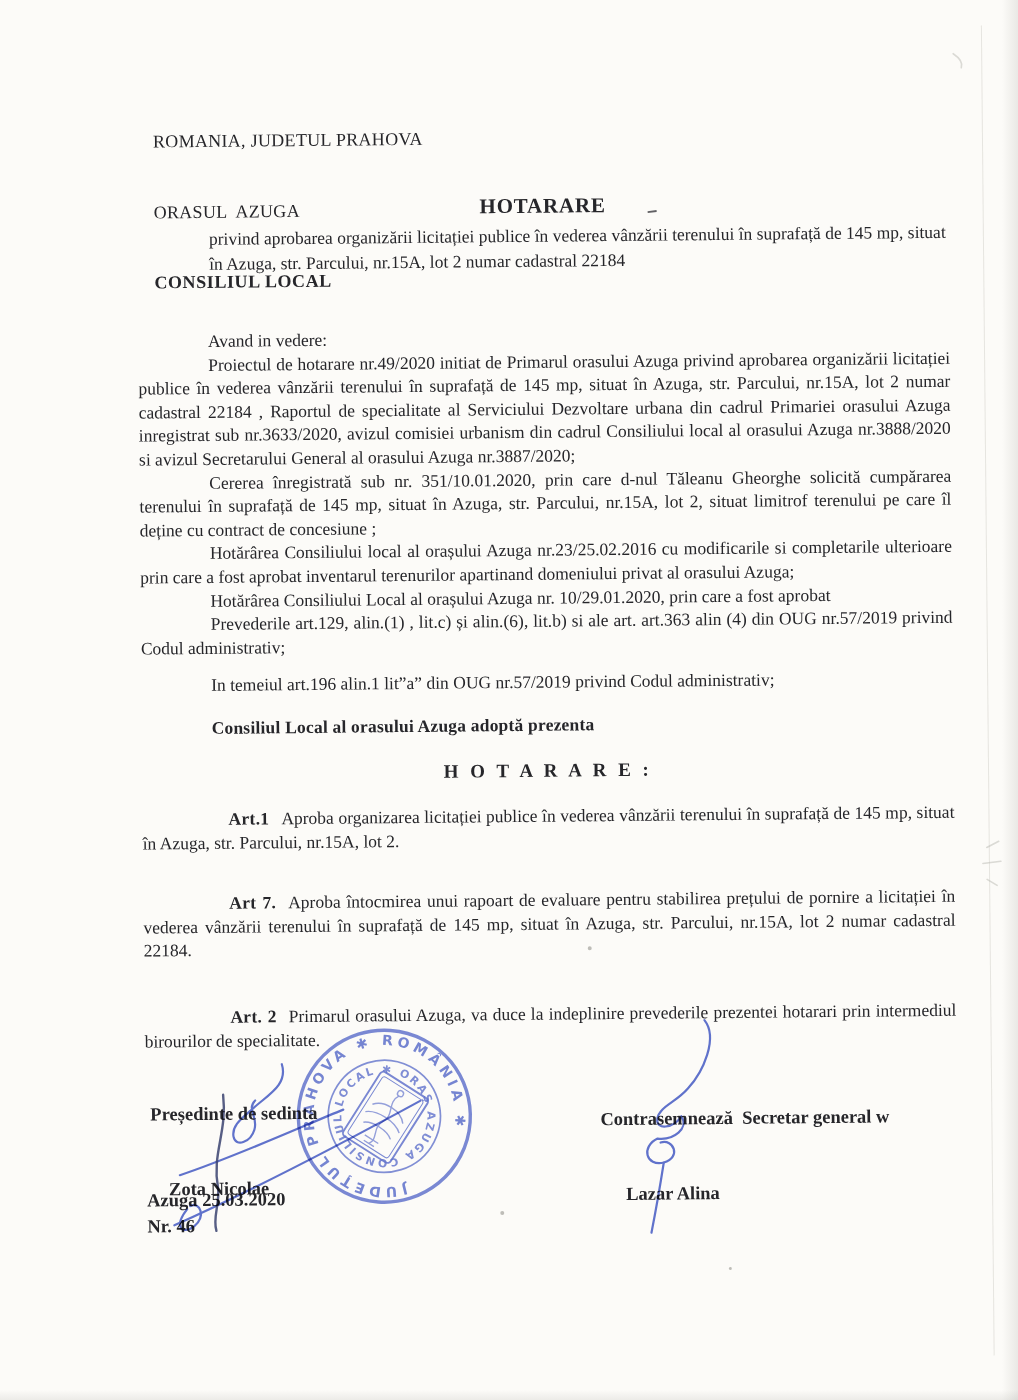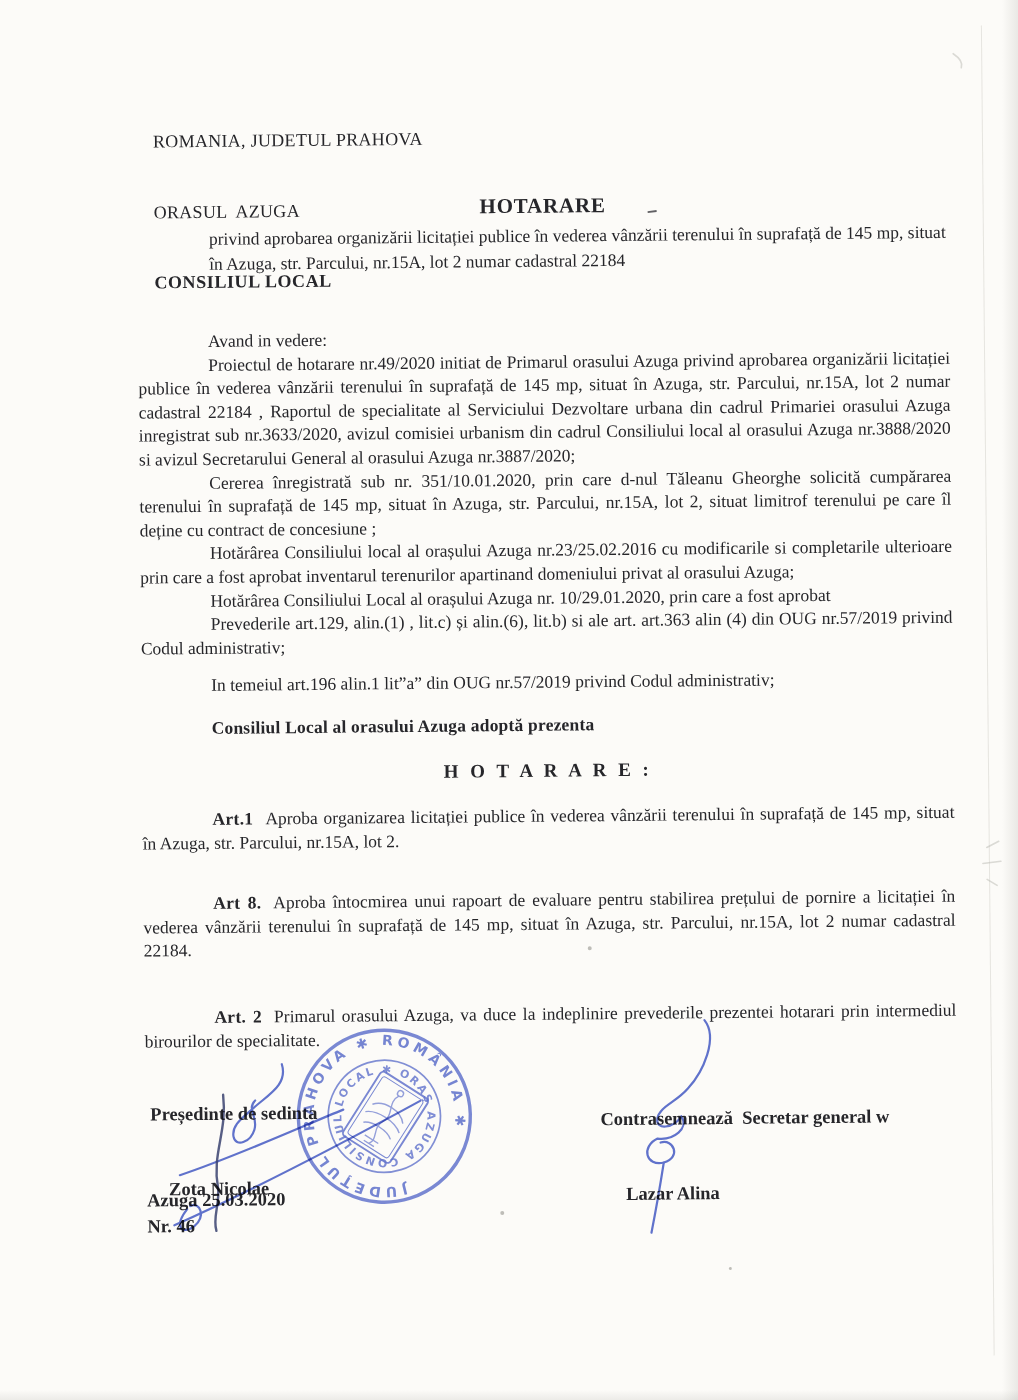--- a/index.html
+++ b/index.html
@@ -25,21 +25,21 @@
   .title-block { position:absolute; left:140px; top:194px; width:812px; }
   .title-heading { text-align:center; font-weight:bold; font-size:21px; letter-spacing:.8px; margin:0 0 5px 0; }
   .title-sub { margin:0 0 0 72px; width:742px; font-size:17.5px; line-height:25px; }
 
   .body { position:absolute; left:140px; top:327px; width:812px; font-size:17.5px; line-height:23.6px; text-align:justify; }
   .body p { margin:0; text-indent:70px; }
   .body .intro { text-align:left; }
   .body .in-temeiul { margin-top:14px; }
   .body .adoption { margin-top:19px; font-weight:bold; text-align:left; letter-spacing:.2px; }
   .body .heading2 { margin-top:21px; text-indent:0; text-align:center; font-weight:bold; font-size:19px; letter-spacing:3.5px; }
-  .body .article b { margin-right:12px; letter-spacing:.3px; }
+  .body .article b { margin-right:12px; letter-spacing:.3px;margin-left:16px; }
   .body .a1 { margin-top:23px; }
   .body .a2 { margin-top:37px; }
   .body .a3 { margin-top:43px; }
 
   .sig { position:absolute; font-weight:bold; font-size:18.5px; line-height:25px; white-space:pre-wrap; }
   .sig-left { left:145px; top:1049px; }
   .sig-left .sig-name { margin-left:18px; }
   .sig-right { left:595px; top:1058px; }
   .sig-right .sig-name { margin-left:25px; }
 
@@ -78,21 +78,21 @@
       <p class="para">Hotărârea Consiliului Local al orașului Azuga nr. 10/29.01.2020, prin care a fost aprobat</p>
       <p class="para">Prevederile art.129, alin.(1) , lit.c) și alin.(6), lit.b) si ale art. art.363 alin (4) din OUG nr.57/2019 privind Codul administrativ;</p>
       <p class="para in-temeiul">In temeiul art.196 alin.1 lit”a” din OUG nr.57/2019 privind Codul administrativ;</p>
       <p class="adoption">Consiliul Local al orasului Azuga adoptă prezenta</p>
       <p class="heading2">H O T A R A R E :</p>
 
       <p class="para article a1">
         <b>Art.1</b><span>Aproba organizarea licitației publice în vederea vânzării terenului în suprafață de 145 mp, situat în Azuga, str. Parcului, nr.15A, lot 2.</span>
       </p>
       <p class="para article a2">
-        <b>Art 8.</b><span>Aproba întocmirea unui rapoart de evaluare pentru stabilirea prețului de pornire a licitației în vederea vânzării terenului în suprafață de 145 mp, situat în Azuga, str. Parcului, nr.15A, lot 2 numar cadastral 22184.</span>
+        <b>Art 7.</b><span>Aproba întocmirea unui rapoart de evaluare pentru stabilirea prețului de pornire a licitației în vederea vânzării terenului în suprafață de 145 mp, situat în Azuga, str. Parcului, nr.15A, lot 2 numar cadastral 22184.</span>
       </p>
       <p class="para article a3">
         <b>Art. 2</b><span>Primarul orasului Azuga, va duce la indeplinire prevederile prezentei hotarari prin intermediul birourilor de specialitate.</span>
       </p>
     </div>
 
     <div class="sig sig-left">
       <div>Președinte de sedinta</div>
       <div class="sig-name">Zota Nicolae</div>
     </div>

